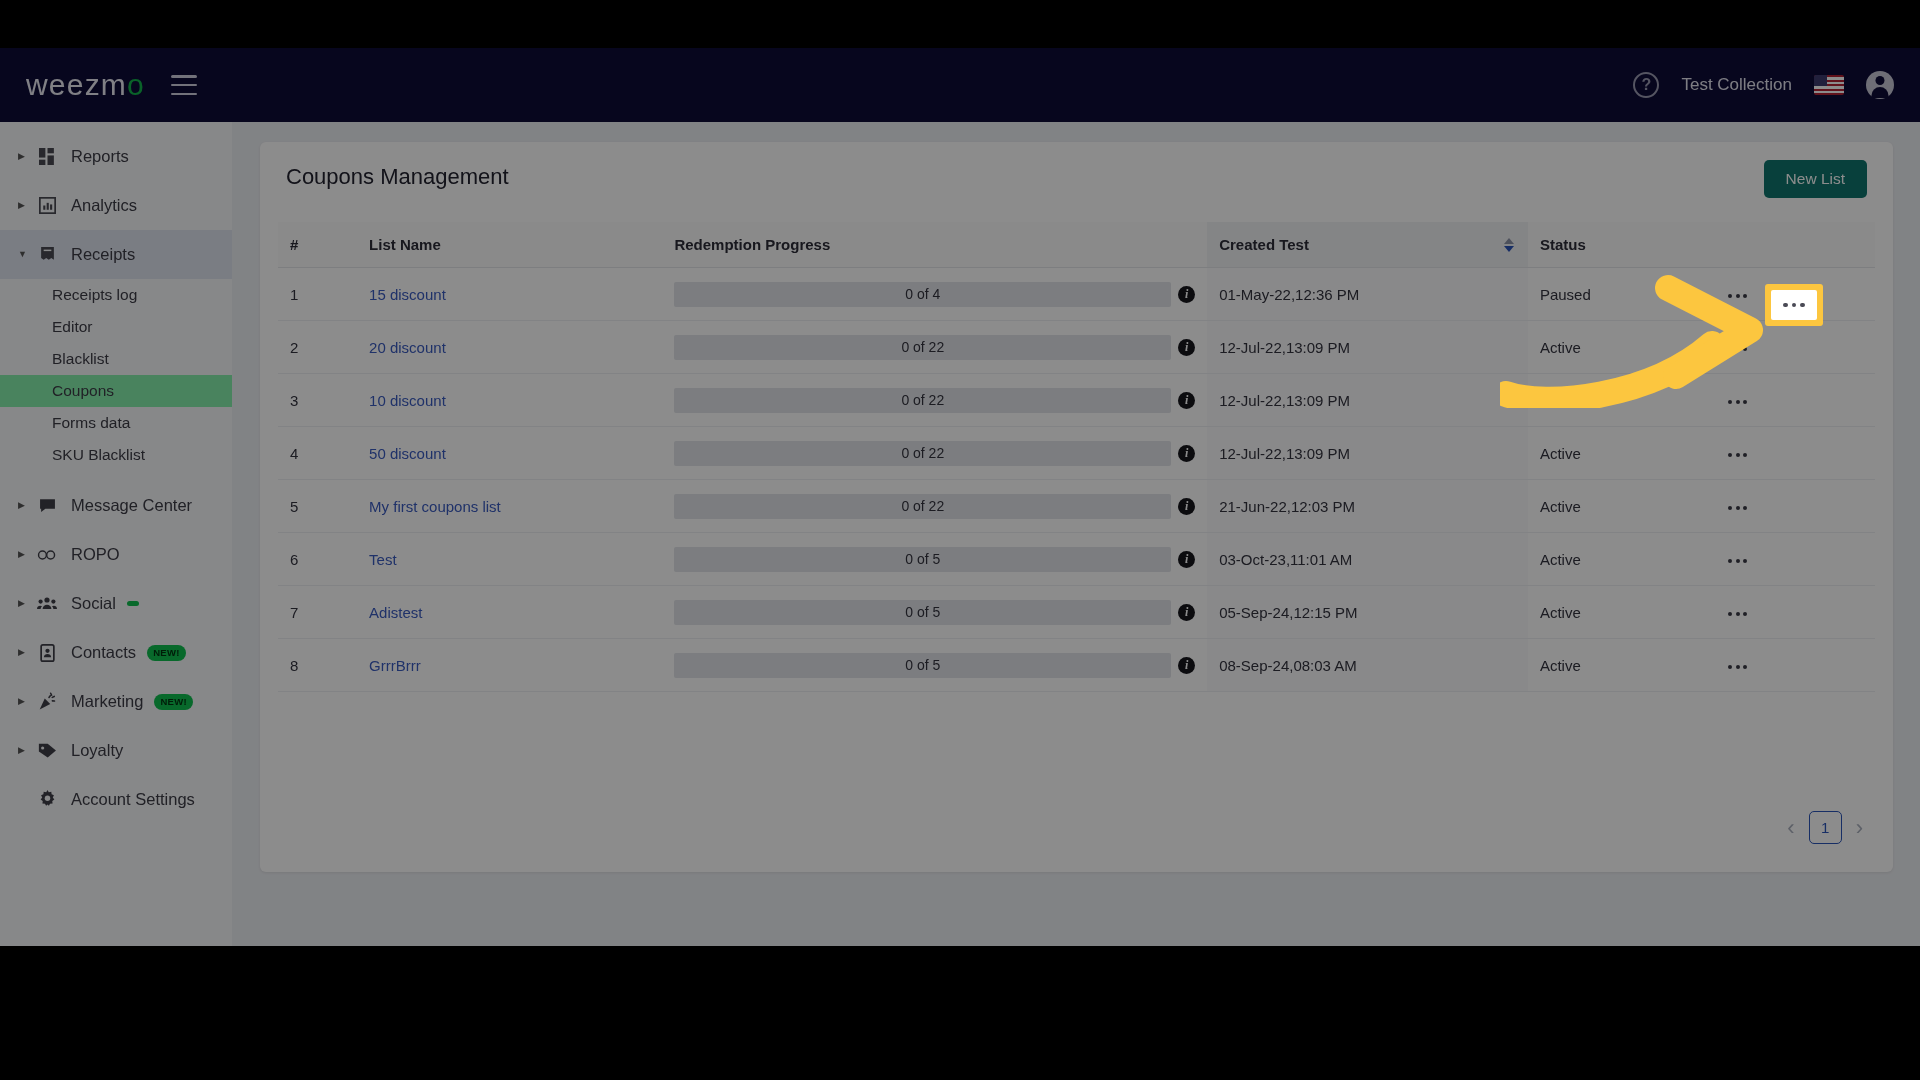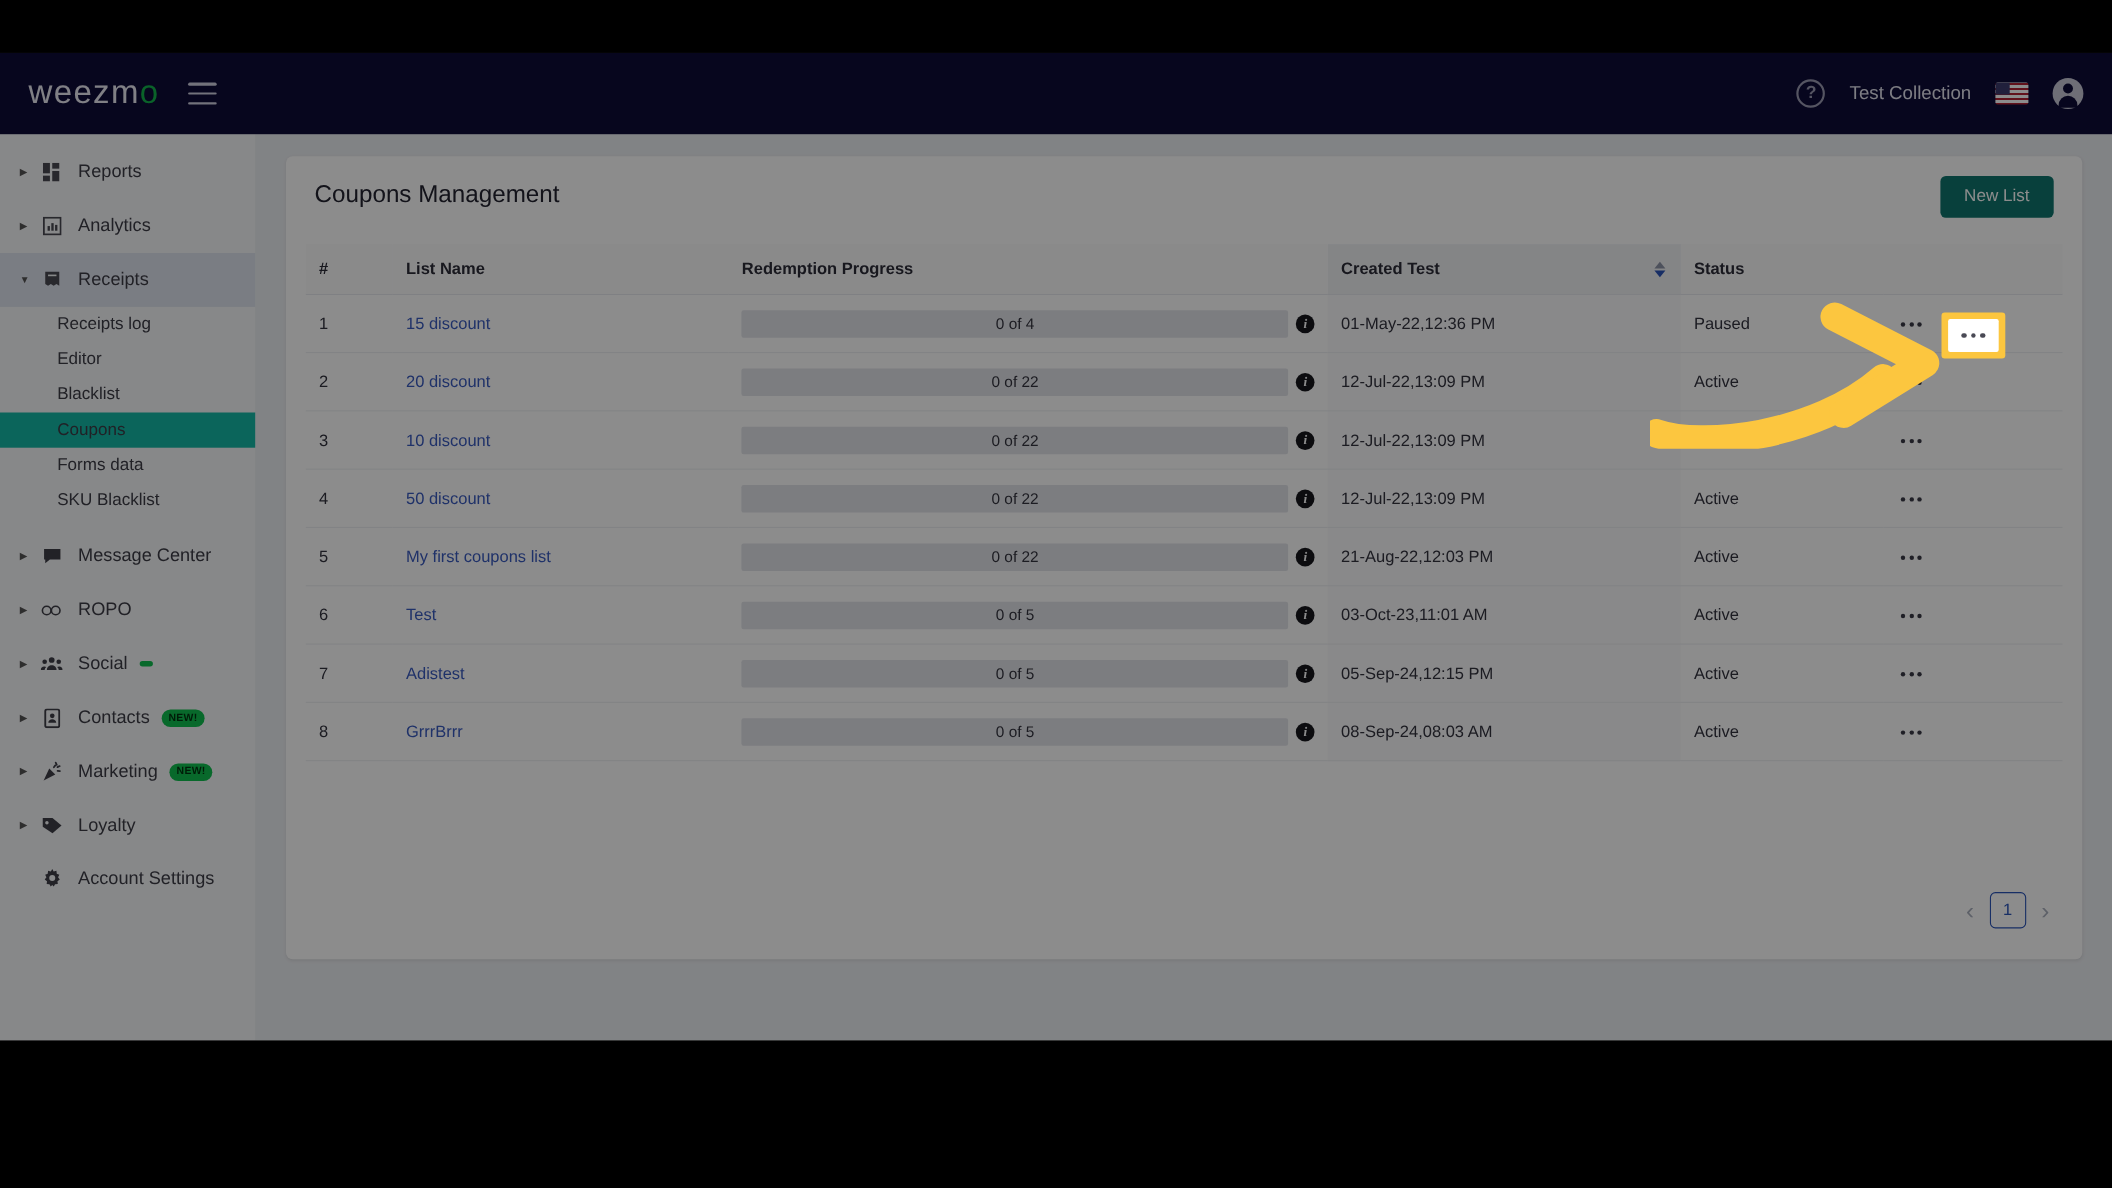--- a/index.html
+++ b/index.html
@@ -106,21 +106,21 @@
   .badge-new {
     margin-left: 11px; background: #0fbf4f; color: #00340f;
     font-size: 9.5px; font-weight: 700; padding: 2.5px 6px;
     border-radius: 9px; letter-spacing: .3px;
   }
   .sub-item {
     height: 32px; display: flex; align-items: center;
     padding-left: 52px; font-size: 15.5px; color: #3c3c46;
     cursor: pointer;
   }
-  .sub-item.active { background: #14b8a6; }
+  .sub-item.active { background: #86efac; }
   .nav-gap { height: 10px; }
 
   
   .main {
     position: absolute; left: 232px; top: 74px;
     width: 1688px; height: 824px;
     background: #eceef2;
     padding: 20px 28px;
   }
   .card {
@@ -519,21 +519,21 @@
               </tr>
               <tr>
                 <td class="c-idx">5</td>
                 <td class="c-name"><span class="listlink">My first coupons list</span></td>
                 <td class="c-prog">
                   <div class="progwrap">
                     <div class="progbar">0 of 22</div>
                     <div class="info-ico">i</div>
                   </div>
                 </td>
-                <td class="c-date">21-Aug-22,12:03 PM</td>
+                <td class="c-date">21-Jun-22,12:03 PM</td>
                 <td class="c-status">Active</td>
                 <td class="c-menu"><span class="dots">
                     <b></b>
                     <b></b>
                     <b></b>
                   </span></td>
               </tr>
               <tr>
                 <td class="c-idx">6</td>
                 <td class="c-name"><span class="listlink">Test</span></td>

